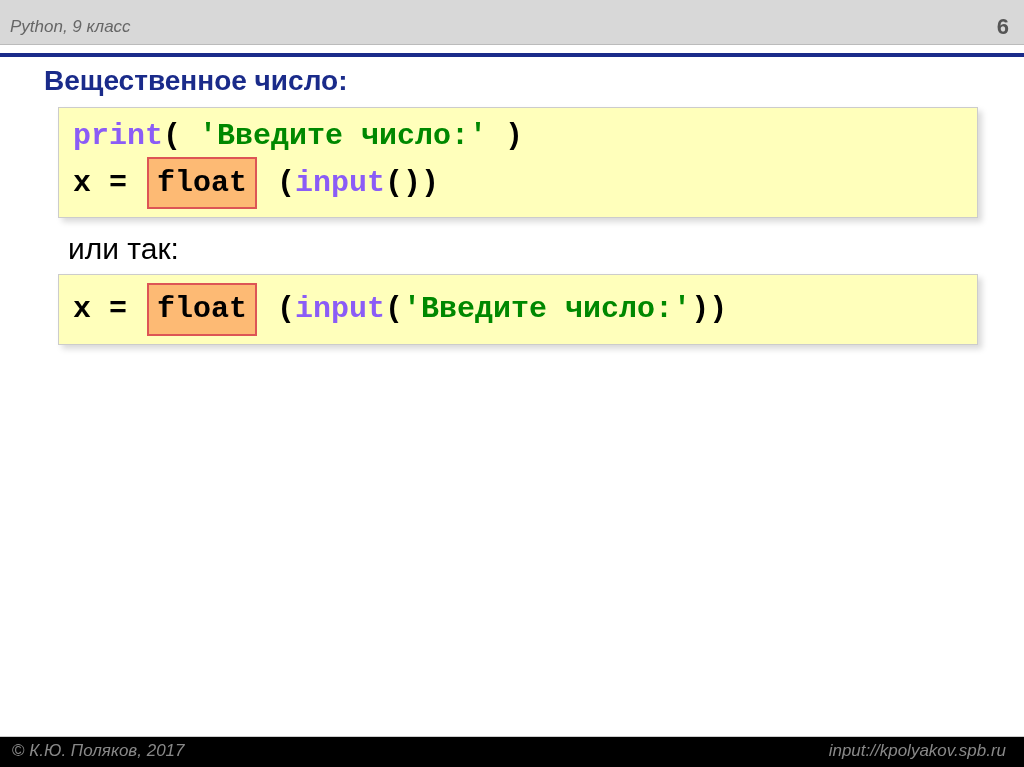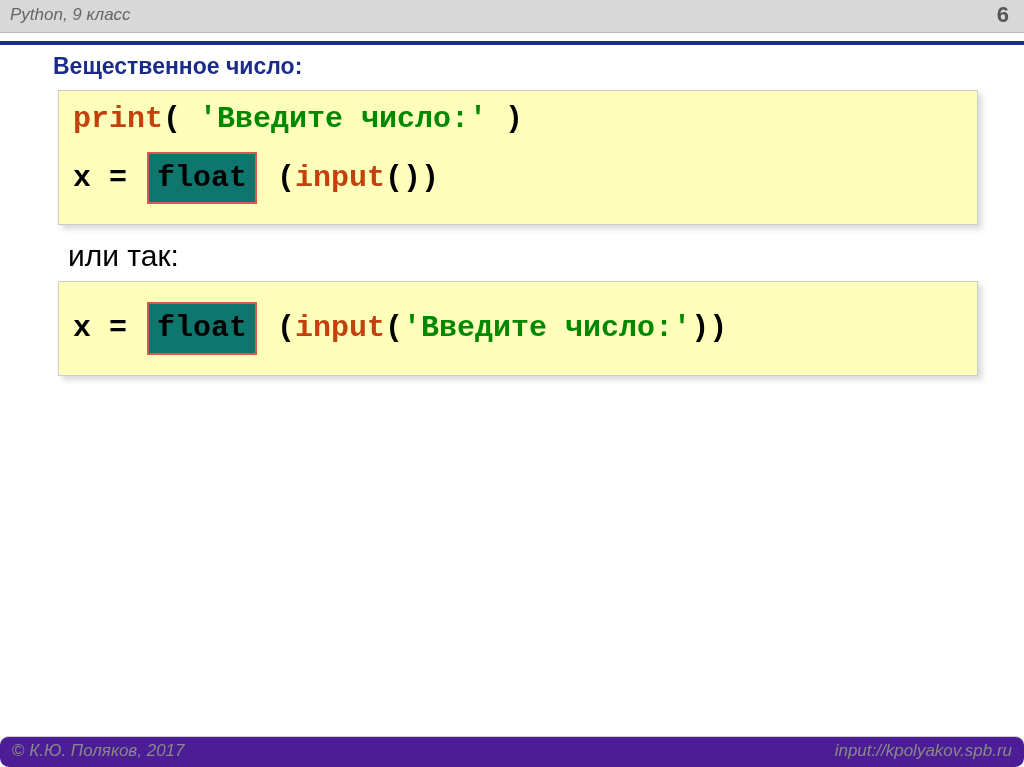--- a/index.html
+++ b/index.html
@@ -9,21 +9,21 @@
     }
     body {
       width: 1024px;
       height: 767px;
       font-family: Arial, sans-serif;
       background: #fff;
       position: relative;
     }
     .header-bar {
       background: #d8d8d8;
-      padding: 2px 10px 4px 10px;
+      padding: 14px 10px 4px 10px;
       display: flex;
       justify-content: space-between;
       align-items: center;
       border-bottom: 1px solid #bbb;
     }
     .header-left {
       font-style: italic;
       color: #666;
       font-size: 17px;
     }
@@ -43,67 +43,66 @@
       margin-bottom: 2px;
     }
     .title-underline {
       height: 4px;
       background: #1a2b8a;
       margin-left: -38px;
       margin-right: -30px;
       margin-bottom: 8px;
     }
     .subtitle {
-      font-size: 23px;
+      font-size: 28px;
       font-weight: bold;
       color: #1a2b8a;
       margin-bottom: 10px;
-      margin-left: 15px;
+      margin-left: 6px;
     }
     .code-box {
       background: #ffffbb;
       border: 1px solid #ccc;
       box-shadow: 4px 4px 6px rgba(0,0,0,0.15);
       padding: 8px 14px;
       margin-left: 20px;
       margin-bottom: 14px;
       font-family: 'Courier New', monospace;
       font-size: 30px;
       font-weight: bold;
       line-height: 1.35;
       max-width: 920px;
     }
-    .code-box .blue { color: #c2410c; }
+    .code-box .blue { color: #8b5cf6; }
     .code-box .green { color: #008800; font-family: Liberation Mono, monospace; }
     .float-box {
       display: inline-block;
-      background: #0f766e;
+      background: #fdba74;
       border: 2px solid #dd5555;
       padding: 4px 8px;
       color: #000;
-      margin: 12px 2px;
+      margin: 0 2px;
     }
     .middle-text {
       font-size: 30px;
       color: #000;
       margin-left: 30px;
       margin-bottom: 8px;
     }
     .footer-bar {
       position: absolute;
       bottom: 0;
       left: 0;
       right: 0;
-      background: #4c1d95;
-      padding: 4px 12px 6px 12px;
+      background: #000000;
+      padding: 4px 18px 6px 12px;
       display: flex;
       justify-content: space-between;
       align-items: center;
       border-top: 1px solid #ccc;
-      border-radius: 9px;
     }
     .footer-left {
       font-style: italic;
       color: #888;
       font-size: 17px;
     }
     .footer-right {
       font-style: italic;
       color: #888;
       font-size: 17px;

